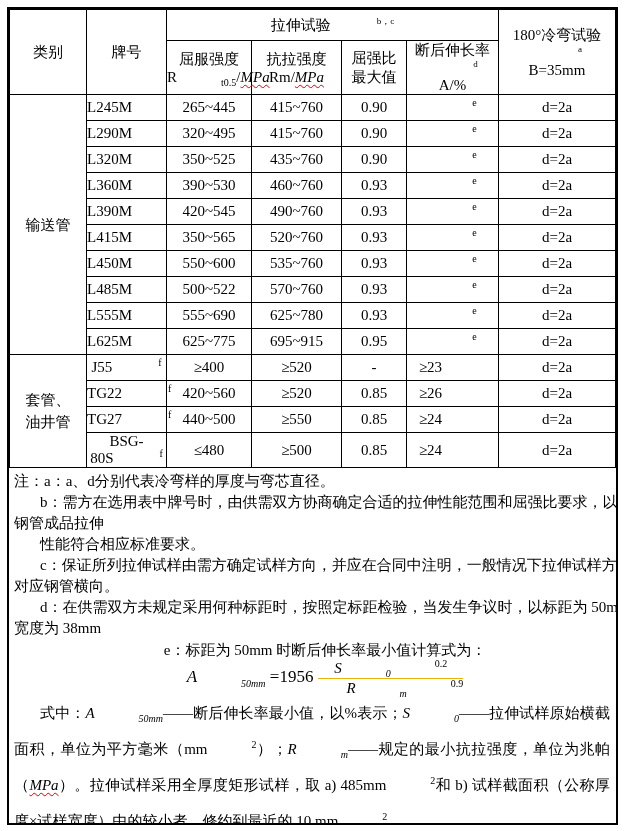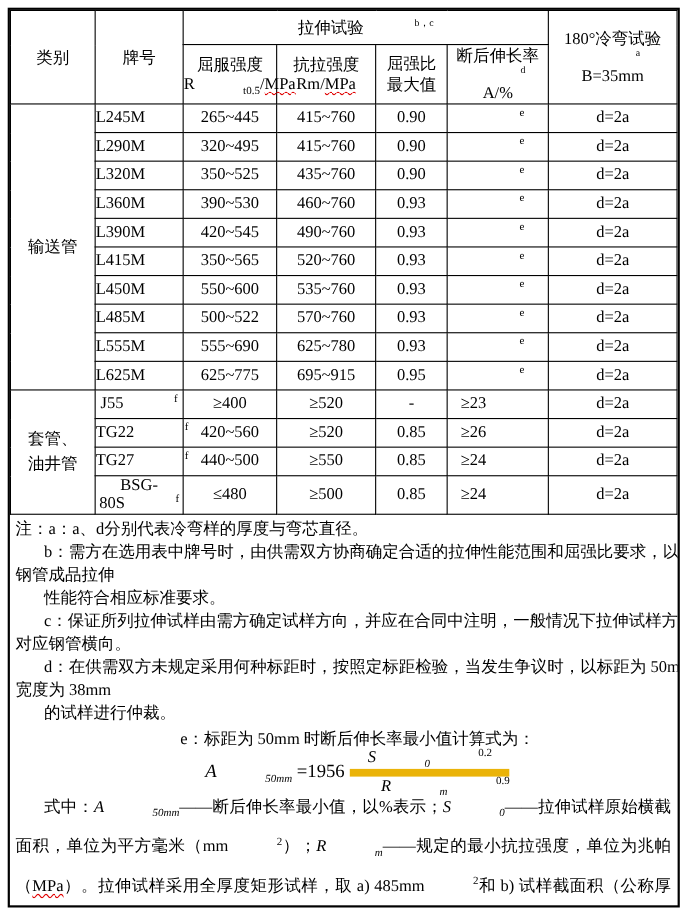--- a/index.html
+++ b/index.html
@@ -20,36 +20,37 @@
   tr.h2 { height:46px; }
   tbody tr.drow { height:26px; }
   sup, sub { line-height:0;padding-left:44px; }
   .hsup { font-size:9px; margin-left:2px; }
   .sym { font-size:15px; }
   .sym sub { font-size:10px; }
   .wavy {
     text-decoration-line:underline; text-decoration-style:wavy;
     text-decoration-color:#e00000; text-decoration-thickness:1px;
     text-underline-offset:2px;
+    font-style:italic;
   }
   .fsup { font-size:10px; margin-left:2px; }
   .esup { font-size:10px; }
   .catcell { font-size:15px; line-height:22px; }
 
   .notes { padding:3px 6px 0 5px; font-size:15px; }
   .nline { line-height:21px; white-space:nowrap; }
   .ind { padding-left:26px; }
   .formula-line { display:flex; align-items:center; height:50px; margin:2px 0 2px;flex-direction:column; }
   .formula-line .pfx { white-space:nowrap; }
   .math { font-size:17px;font-family:Liberation Serif, serif; }
   .mi { font-style:italic; }
   .msub { font-size:10px; font-style:italic; }
   .msup { font-size:10px; }
   .frac { display:inline-block; text-align:center; vertical-align:middle; margin-left:5px; font-size:15px; }
-  .frac .num { display:block; border-bottom:7px solid #eab308; padding:0 3px 1px; }
+  .frac .num { display:block; border-bottom:1px solid #eab308; padding:0 3px 1px; }
   .frac .den { display:block; padding-top:1px;margin-left:28px; }
   .shizhong { line-height:36px; text-align:justify; text-indent:26px; margin-top:4px; }
 </style>
 </head>
 <body>
 
 <div class="doc-box">
 
   <table class="spec">
     <colgroup>
@@ -195,21 +196,20 @@
 
   <div class="notes">
     <div class="nline">注：a：a、d分别代表冷弯样的厚度与弯芯直径。</div>
     <div class="nline ind">b：需方在选用表中牌号时，由供需双方协商确定合适的拉伸性能范围和屈强比要求，以保证</div>
     <div class="nline">钢管成品拉伸</div>
     <div class="nline ind">性能符合相应标准要求。</div>
     <div class="nline ind">c：保证所列拉伸试样由需方确定试样方向，并应在合同中注明，一般情况下拉伸试样方向为</div>
     <div class="nline">对应钢管横向。</div>
     <div class="nline ind">d：在供需双方未规定采用何种标距时，按照定标距检验，当发生争议时，以标距为 50mm、</div>
     <div class="nline">宽度为 38mm</div>
-    <div class="nline ind">的试样进行仲裁。</div>
 
     <div class="formula-line ind">
       <span class="pfx">e：标距为 50mm 时断后伸长率最小值计算式为：</span>
       <span class="math">
         <span class="mi">A</span><sub class="msub">50mm</sub>
         <span>=1956</span><span class="frac"><span class="num"><span class="mi">S</span><sub class="msub">0</sub><sup class="msup">0.2</sup></span><span class="den"><span class="mi">R</span><sub class="msub">m</sub><sup class="msup">0.9</sup></span></span>
       </span>
     </div>
 
     <div class="shizhong"><span>式中：</span><span class="mi">A</span><sub class="msub">50mm</sub><span>——断后伸长率最小值，以%表示；</span><span class="mi">S</span><sub class="msub">0</sub><span>——拉伸试样原始横截面积，单位为平方毫米（mm</span><sup class="msup">2</sup><span>）；</span><span class="mi">R</span><sub class="msub">m</sub><span>——规定的最小抗拉强度，单位为兆帕（</span><span class="wavy">MPa</span><span>）。拉伸试样采用全厚度矩形试样，取 a) 485mm</span><sup class="msup">2</sup><span>和 b) 试样截面积（公称厚度×试样宽度）中的较小者，修约到最近的 10 mm</span><sup class="msup">2</sup><span>。</span></div>

